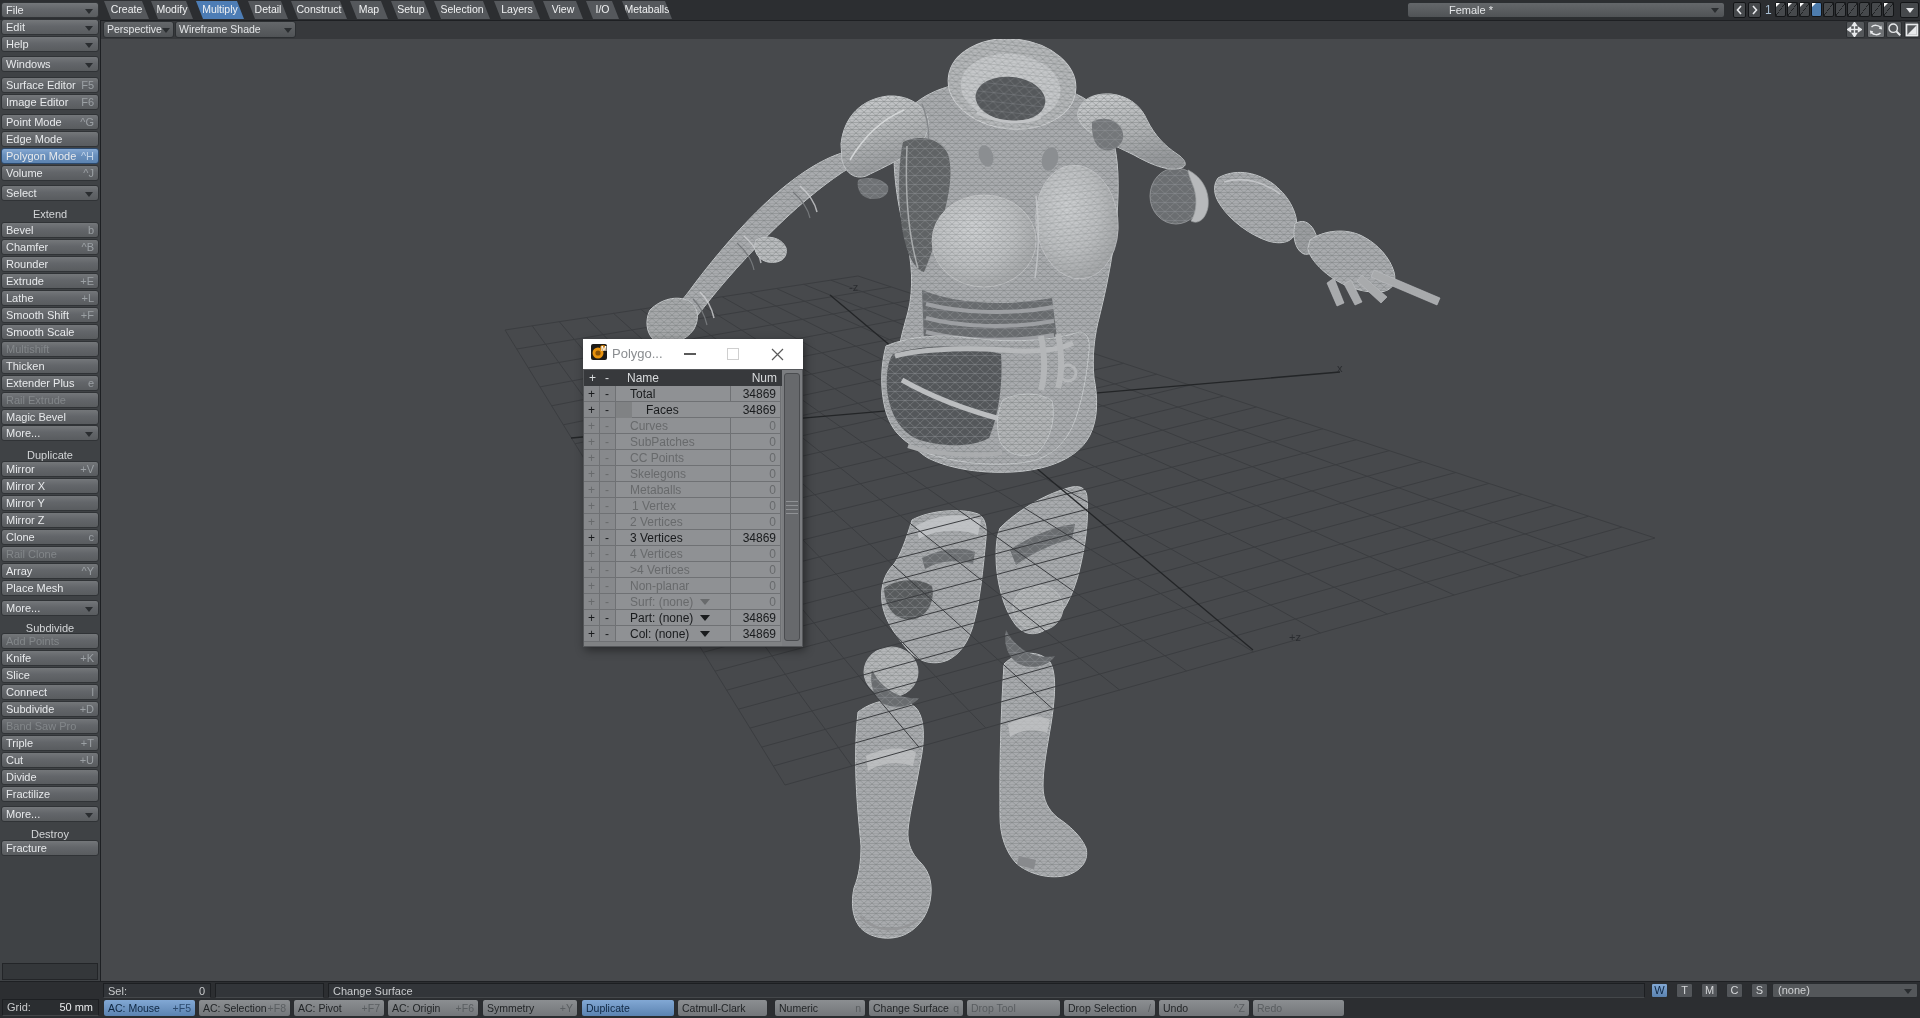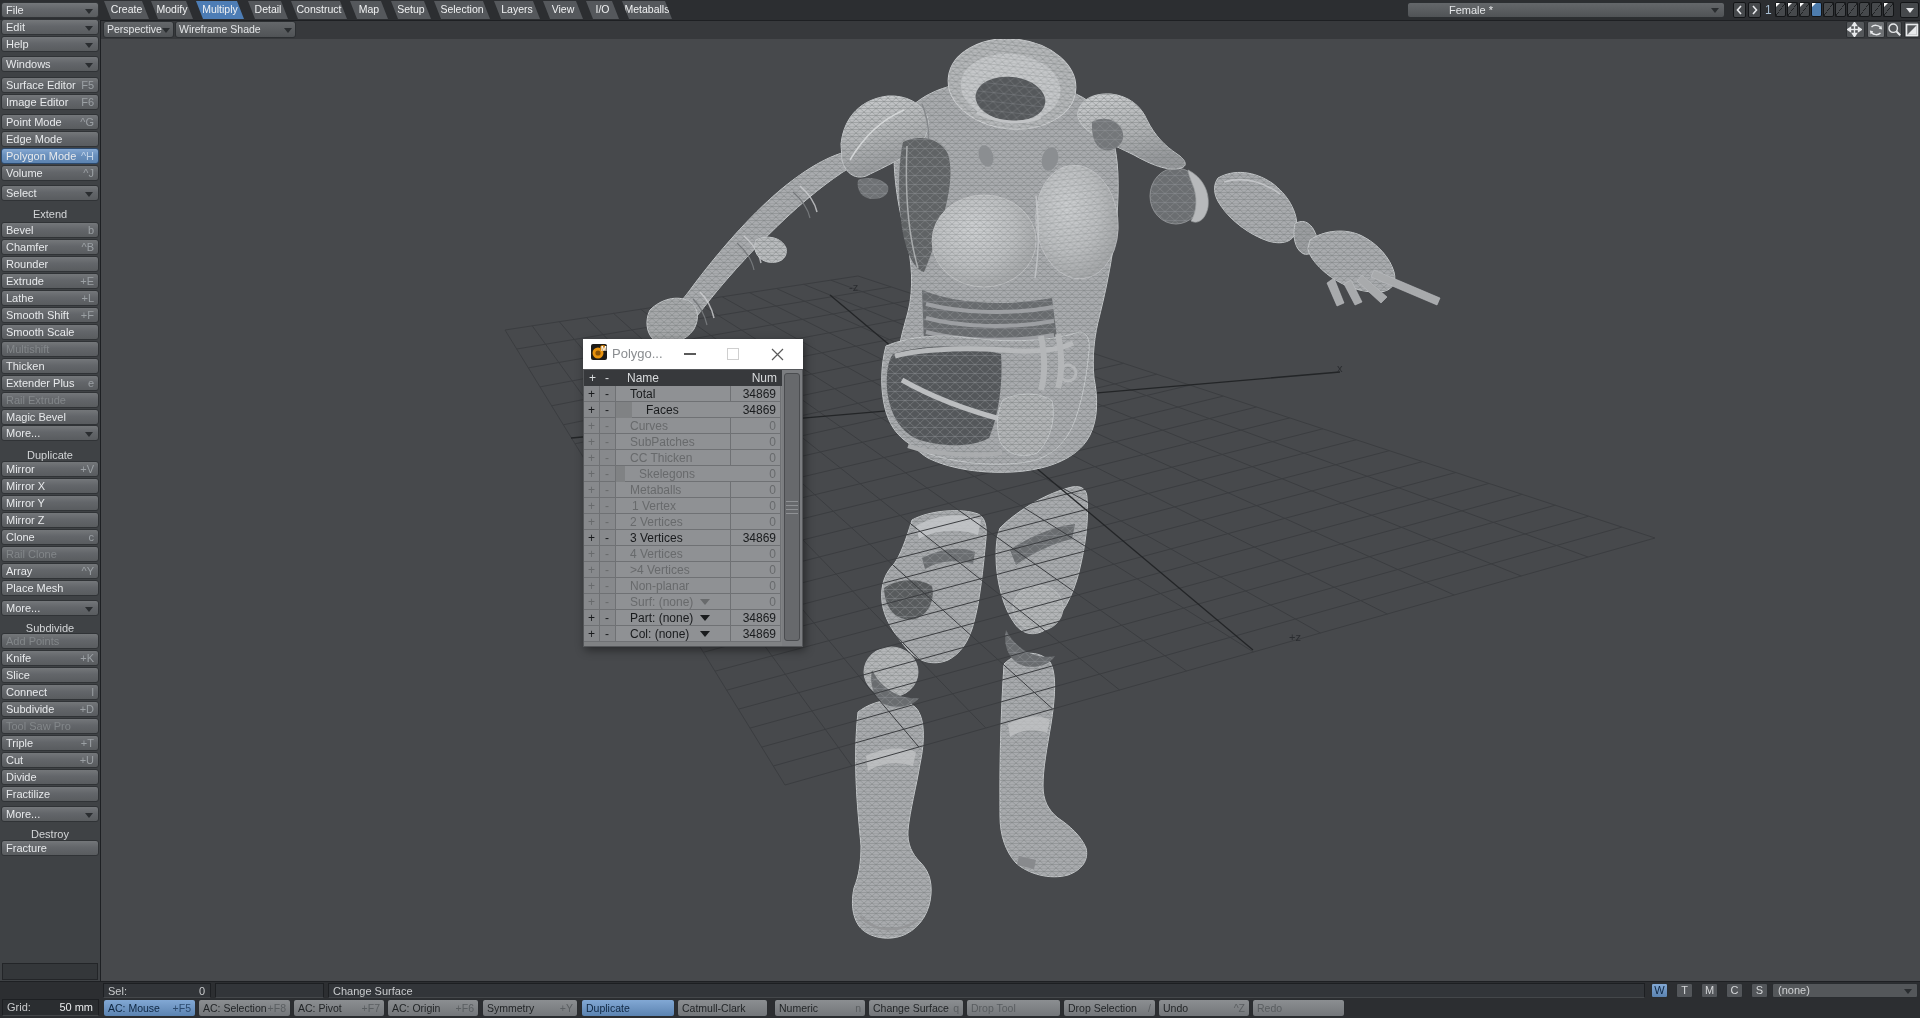--- a/index.html
+++ b/index.html
@@ -168,21 +168,21 @@
 <div class="btn dis" style="top:546px;height:16px">Rail Clone</div>
 <div class="btn" style="top:563px;height:16px">Array<span class="sc">^Y</span></div>
 <div class="btn" style="top:580px;height:16px">Place Mesh</div>
 <div class="btn" style="top:600px;height:16px">More...<span class="tri"></span></div>
 <div class="hd" style="top:622px">Subdivide</div>
 <div class="btn dis" style="top:633px;height:16px">Add Points</div>
 <div class="btn" style="top:650px;height:16px">Knife<span class="sc">+K</span></div>
 <div class="btn" style="top:667px;height:16px">Slice</div>
 <div class="btn" style="top:684px;height:16px">Connect<span class="sc">l</span></div>
 <div class="btn" style="top:701px;height:16px">Subdivide<span class="sc">+D</span></div>
-<div class="btn dis" style="top:718px;height:16px">Tool Saw Pro</div>
+<div class="btn dis" style="top:718px;height:16px">Band Saw Pro</div>
 <div class="btn" style="top:735px;height:16px">Triple<span class="sc">+T</span></div>
 <div class="btn" style="top:752px;height:16px">Cut<span class="sc">+U</span></div>
 <div class="btn" style="top:769px;height:16px">Divide</div>
 <div class="btn" style="top:786px;height:16px">Fractilize</div>
 <div class="btn" style="top:806px;height:16px">More...<span class="tri"></span></div>
 <div class="hd" style="top:828px">Destroy</div>
 <div class="btn" style="top:840px;height:16px">Fracture</div>
 <div class="ab" style="left:2px;top:963px;width:96px;height:17px;background:#34373a;border:1px solid #232528"></div>
 <div class="ab" style="left:101px;top:39px;width:1819px;height:942px;background:#47494c;overflow:hidden">
 <svg width="1819" height="942" viewBox="101 39 1819 942">
@@ -399,34 +399,34 @@
       </div>
     </div>
 <div class="drow off" style="top:111px;left:1px">
       <div class="dcell" style="left:0;width:16px;background:#87898c">
         <span style="position:absolute;left:4px;top:1px">+</span>
       </div>
       <div class="dcell" style="left:16px;width:16px;background:#87898c">
         <span style="position:absolute;left:5px;top:1px">-</span>
       </div>
       <div class="dcell" style="left:32px;width:115px">
-        <span style="position:absolute;left:14px;top:1px">CC Thicken</span>
+        <span style="position:absolute;left:14px;top:1px">CC Points</span>
       </div>
       <div class="dcell" style="left:147px;width:50px">
         <span style="position:absolute;right:4px;top:1px">0</span>
       </div>
     </div>
 <div class="drow off" style="top:127px;left:1px">
       <div class="dcell" style="left:0;width:16px;background:#87898c">
         <span style="position:absolute;left:4px;top:1px">+</span>
       </div>
       <div class="dcell" style="left:16px;width:16px;background:#87898c">
         <span style="position:absolute;left:5px;top:1px">-</span>
       </div>
-      <div class="dcell" style="left:41px;width:115px">
+      <div class="dcell" style="left:32px;width:115px">
         <span style="position:absolute;left:14px;top:1px">Skelegons</span>
       </div>
       <div class="dcell" style="left:147px;width:50px">
         <span style="position:absolute;right:4px;top:1px">0</span>
       </div>
     </div>
 <div class="drow off" style="top:143px;left:1px">
       <div class="dcell" style="left:0;width:16px;background:#87898c">
         <span style="position:absolute;left:4px;top:1px">+</span>
       </div>

